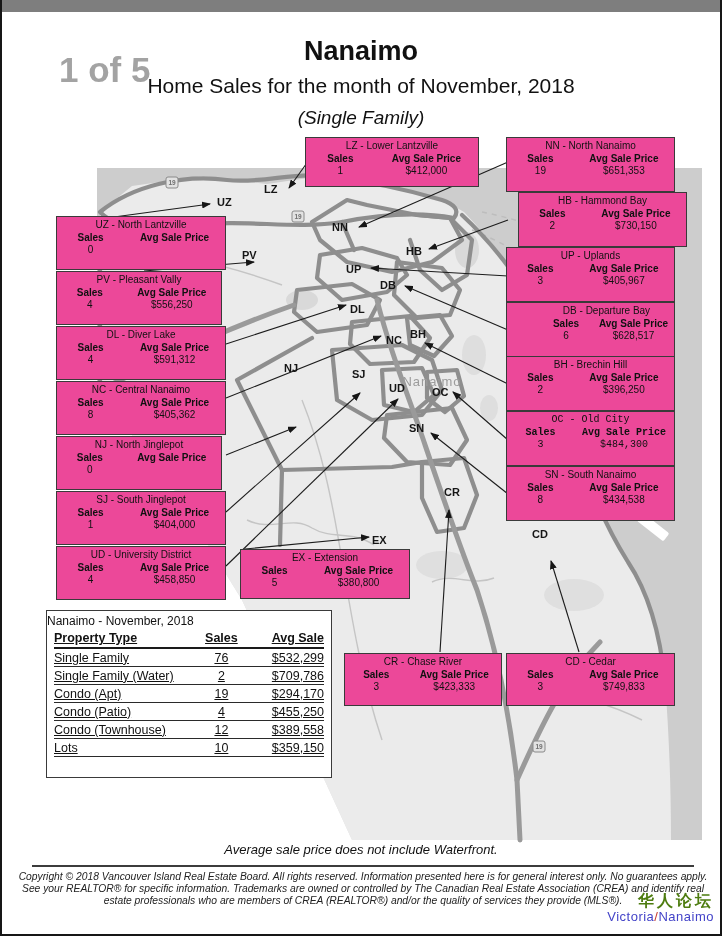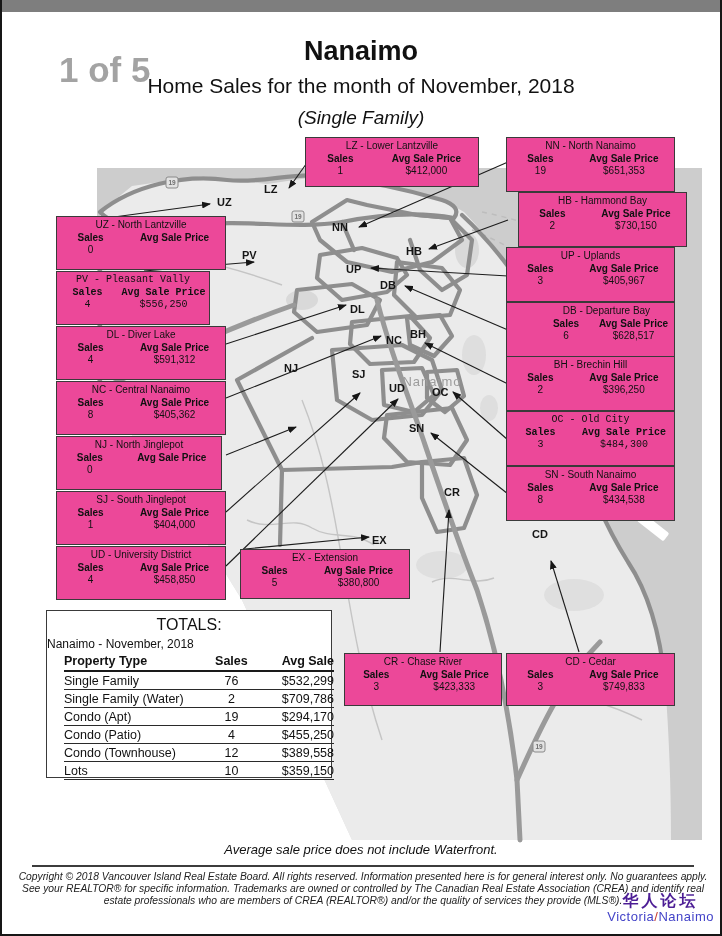--- a/index.html
+++ b/index.html
@@ -30,34 +30,34 @@
   .ib-row{display:flex;white-space:nowrap;}
   .ib-c1{width:40%;text-align:center;}
   .ib-c2{width:60%;text-align:center;}
   .ib-head{font-weight:bold;}
 
   
   .totals-box{position:absolute;left:44px;top:610px;width:286px;height:168px;background:#fff;
               border:1.8px solid #3a3a3a;box-sizing:border-box;z-index:3;}
   .totals-title{font-size:16px;text-align:center;margin-top:5px;}
   .totals-sub{font-size:12px;text-align:left;margin-top:3px;margin-bottom:2px;}
-  table.totals{border-collapse:collapse;width:calc(100% - 14px);margin:0 17px;font-size:12.5px;}
+  table.totals{border-collapse:collapse;width:calc(100% - 14px);margin:0 7px;font-size:12.5px;text-decoration:underline;}
   .totals th{border-bottom:2.5px solid #1a1a1a;font-weight:bold;padding:1px 0 2px;}
   .totals td{border-bottom:1.5px solid #2a2a2a;padding:1.5px 0;}
   .cA{text-align:left;padding-left:2px;width:52%;}
   .cB{text-align:center;width:20%;}
   .cC{text-align:right;padding-right:8px;width:28%;}
 
   
   .avg-note{position:absolute;top:842px;left:0;width:100%;text-align:center;font-size:13px;font-style:italic;z-index:2;}
   .foot-line{position:absolute;top:865px;left:30px;width:662px;border-top:2px solid #3c3c3c;z-index:2;}
   .copyright{position:absolute;top:871px;left:10px;width:702px;text-align:center;font-size:10.3px;
              font-style:italic;color:#222;line-height:1.18;z-index:2;}
   .wm{position:absolute;right:6px;top:893px;text-align:right;z-index:5;line-height:1.05;}
-  .wm-cn{font-size:16px;font-weight:bold;letter-spacing:3px;color:#4c1d95;text-align:center;}
+  .wm-cn{font-size:16px;font-weight:bold;letter-spacing:3px;color:#4d7c0f;}
   .wm-en{font-size:13px;color:#4343c8;letter-spacing:0.5px;}
   .wm-slash{color:#c6392c;}
 </style>
 </head>
 <body>
 
 <div class="page">
   <div class="topbar"></div>
 
   <div class="title">Nanaimo</div>
@@ -195,21 +195,21 @@
     <div class="ib-row ib-head">
         <span class="ib-c1">Sales</span>
         <span class="ib-c2">Avg Sale Price</span>
       </div>
     <div class="ib-row">
         <span class="ib-c1">0</span>
         <span class="ib-c2"></span>
       </div>
   </div>
 
-  <div class="info-box" style="left:54px;top:271px;width:154px;height:54px;font-family:Liberation Mono, monospace;">
+  <div class="info-box" style="left:54px;top:271px;width:166px;height:54px;">
     <div class="ib-title">PV - Pleasant Vally</div>
     <div class="ib-row ib-head">
         <span class="ib-c1">Sales</span>
         <span class="ib-c2">Avg Sale Price</span>
       </div>
     <div class="ib-row">
         <span class="ib-c1">4</span>
         <span class="ib-c2">$556,250</span>
       </div>
   </div>
@@ -388,21 +388,20 @@
         <span class="ib-c1">Sales</span>
         <span class="ib-c2">Avg Sale Price</span>
       </div>
     <div class="ib-row">
         <span class="ib-c1">3</span>
         <span class="ib-c2">$749,833</span>
       </div>
   </div>
 
   <div class="totals-box">
-    <div class="totals-title">TOTALS:</div>
     <div class="totals-sub">Nanaimo - November, 2018</div>
     <table class="totals">
       <thead>
         <tr>
           <th class="cA">Property Type</th>
           <th class="cB">Sales</th>
           <th class="cC">Avg Sale</th>
         </tr>
       </thead>
       <tbody>

